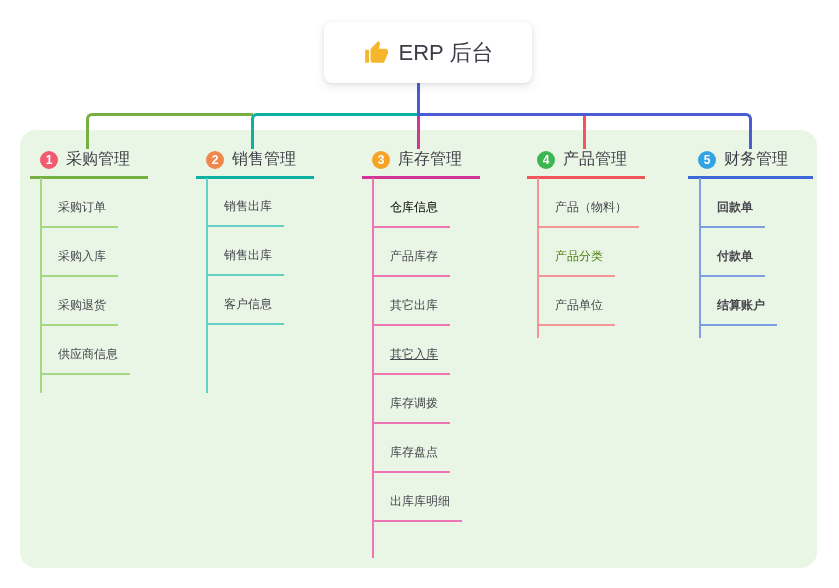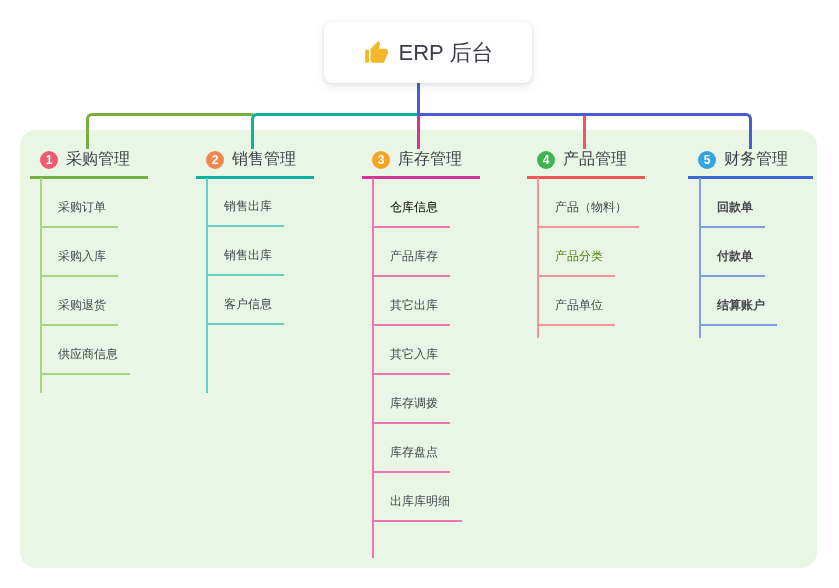--- a/index.html
+++ b/index.html
@@ -111,21 +111,21 @@
         <div class="child-row first">
           <span class="child-node" style="border-bottom-color: rgb(238, 116, 180); color: #000000;">仓库信息</span>
         </div>
         <div class="child-row">
           <span class="child-node" style="border-bottom-color: rgb(238, 116, 180); color: rgb(69, 69, 77);">产品库存</span>
         </div>
         <div class="child-row">
           <span class="child-node" style="border-bottom-color: rgb(238, 116, 180); color: rgb(69, 69, 77);">其它出库</span>
         </div>
         <div class="child-row">
-          <span class="child-node" style="border-bottom-color: rgb(238, 116, 180); color: rgb(69, 69, 77);">其它入库</span>
+          <span class="child-node" style="border-bottom-color: rgb(238, 116, 180); color: rgb(69, 69, 77); text-decoration: underline;">其它入库</span>
         </div>
         <div class="child-row">
           <span class="child-node" style="border-bottom-color: rgb(238, 116, 180); color: rgb(69, 69, 77);">库存调拨</span>
         </div>
         <div class="child-row">
           <span class="child-node" style="border-bottom-color: rgb(238, 116, 180); color: rgb(69, 69, 77);">库存盘点</span>
         </div>
         <div class="child-row">
           <span class="child-node" style="border-bottom-color: rgb(238, 116, 180); color: rgb(69, 69, 77);">出库库明细</span>
         </div>

